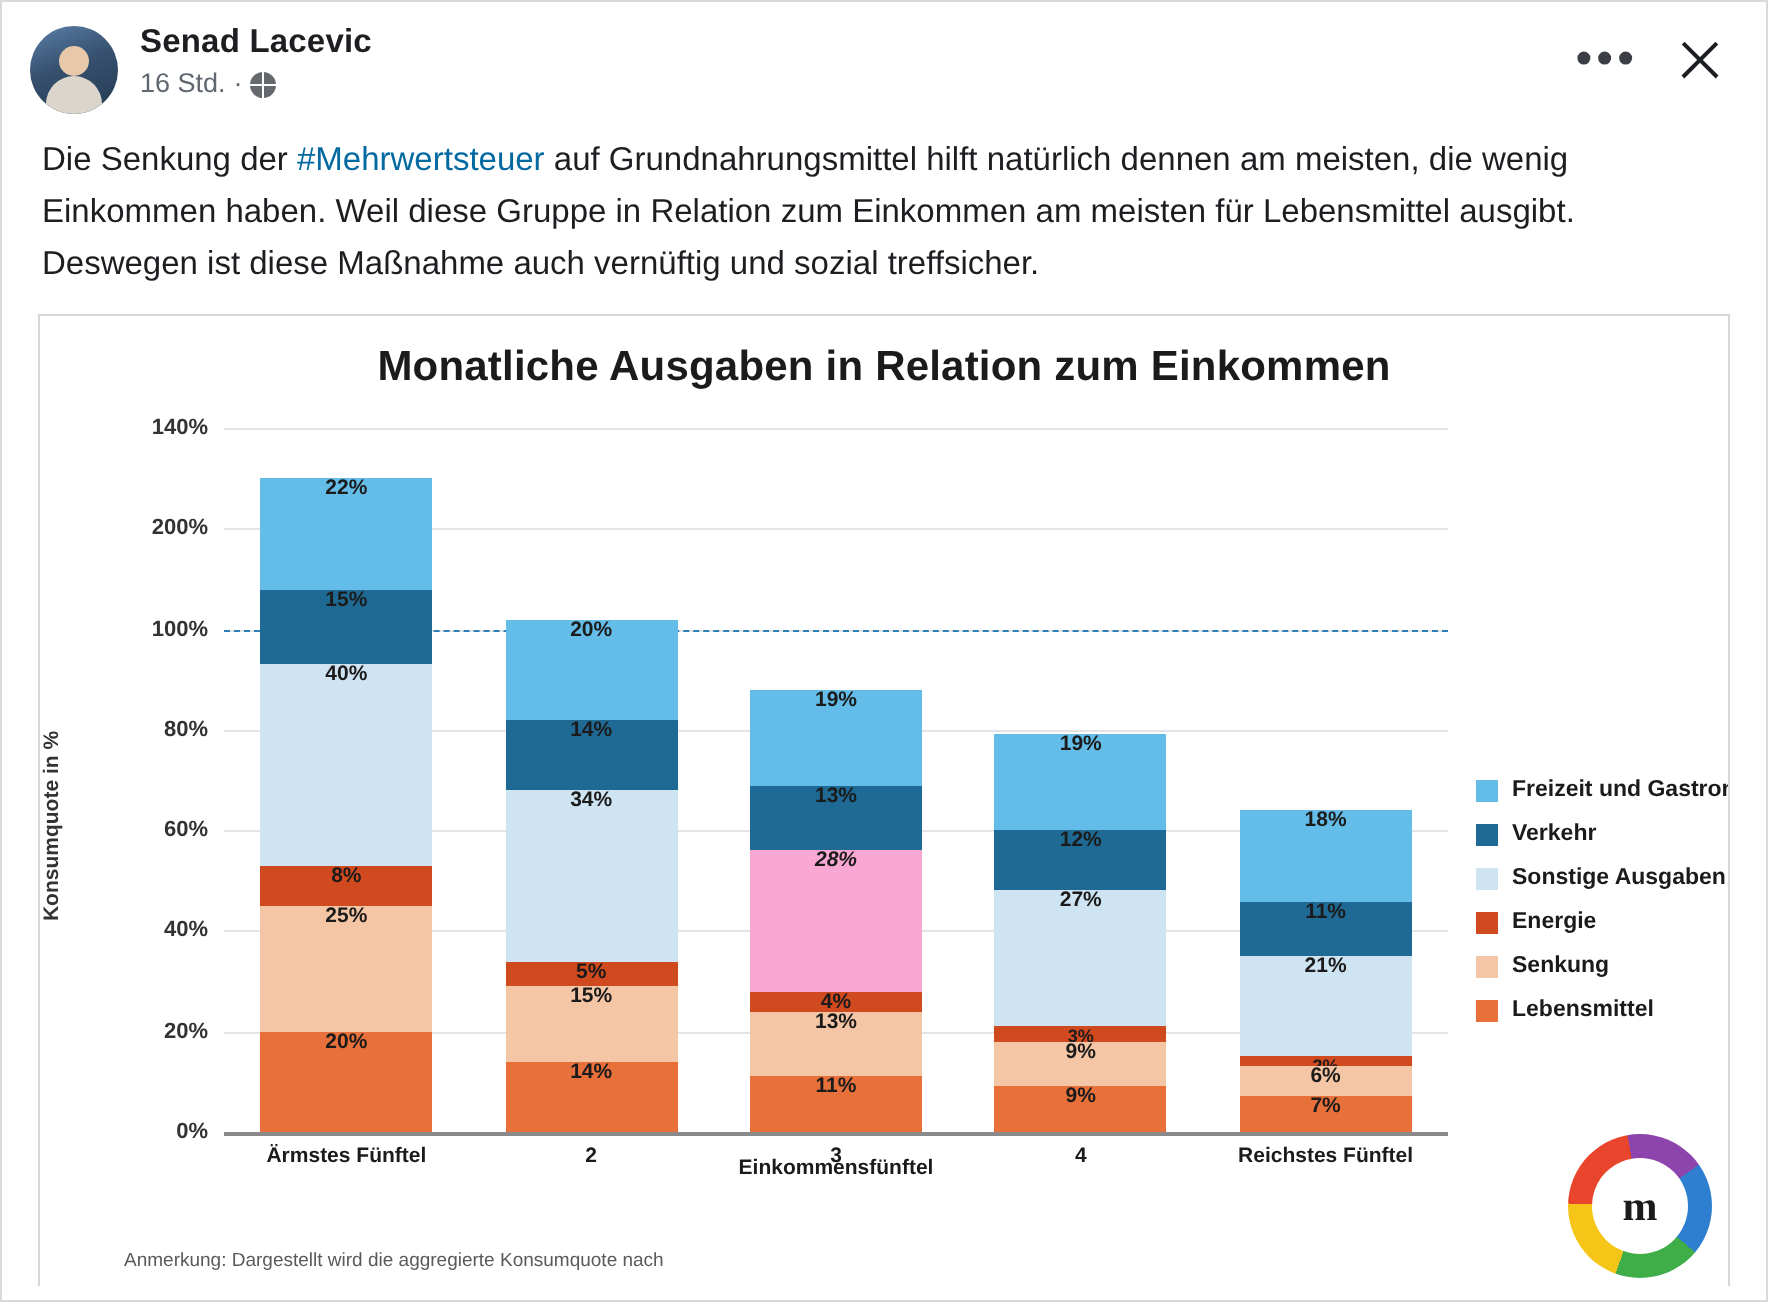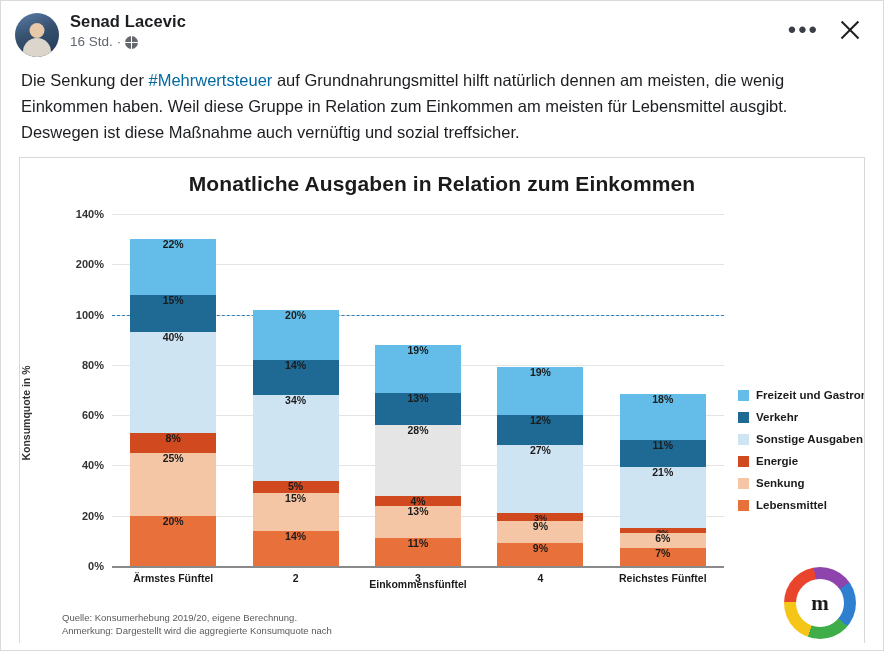--- a/index.html
+++ b/index.html
@@ -389,21 +389,21 @@
             </div>
           </div>
           <div class="xtick" style="left: 123.6px;">2</div>
           <div class="bar" style="left: 263px; width: 86px;">
             <div class="seg" style="height: 47.7714px; background: rgb(99, 189, 232);">
               <span>19%</span>
             </div>
             <div class="seg" style="height: 32.6857px; background: rgb(31, 106, 148);">
               <span>13%</span>
             </div>
-            <div class="seg" style="height: 70.4px; background: #e5e5e5;">
+            <div class="seg" style="height: 70.4px; background: #f9a8d4; font-style: italic;">
               <span>28%</span>
             </div>
             <div class="seg" style="height: 10.0571px; background: rgb(209, 73, 31);">
               <span>4%</span>
             </div>
             <div class="seg" style="height: 32.6857px; background: rgb(245, 198, 165);">
               <span>13%</span>
             </div>
             <div class="seg" style="height: 27.6571px; background: rgb(232, 112, 58);">
               <span>11%</span>
@@ -431,21 +431,21 @@
             </div>
           </div>
           <div class="xtick" style="left: 368.4px;">4</div>
           <div class="bar" style="left: 507.8px; width: 86px;">
             <div class="seg" style="height: 45.2571px; background: rgb(99, 189, 232);">
               <span>18%</span>
             </div>
             <div class="seg" style="height: 27.6571px; background: rgb(31, 106, 148);">
               <span>11%</span>
             </div>
-            <div class="seg" style="height: 61px; background: rgb(207, 228, 242);">
+            <div class="seg" style="height: 50px; background: rgb(207, 228, 242);">
               <span>21%</span>
             </div>
             <div class="seg" style="height: 5.02857px; background: rgb(209, 73, 31);">
               <span style="font-size: 9px;">2%</span>
             </div>
             <div class="seg" style="height: 15.0857px; background: rgb(245, 198, 165);">
               <span>6%</span>
             </div>
             <div class="seg" style="height: 17.6px; background: rgb(232, 112, 58);">
               <span>7%</span>
@@ -476,21 +476,20 @@
             <span>Senkung</span>
           </div>
           <div class="legend-item">
             <span class="swatch" style="background: rgb(232, 112, 58);"></span>
             <span>Lebensmittel</span>
           </div>
         </div>
     </div>
 
     <div class="footnote">
-      <div>Quelle: Konsumerhebung 2019/20, eigene Berechnung.</div>
       <div>Anmerkung: Dargestellt wird die aggregierte Konsumquote nach</div>
     </div>
 
     <div class="logo">
       <div class="logo-inner">m</div>
     </div>
   </div>
 </div>
 
 </body></html>

